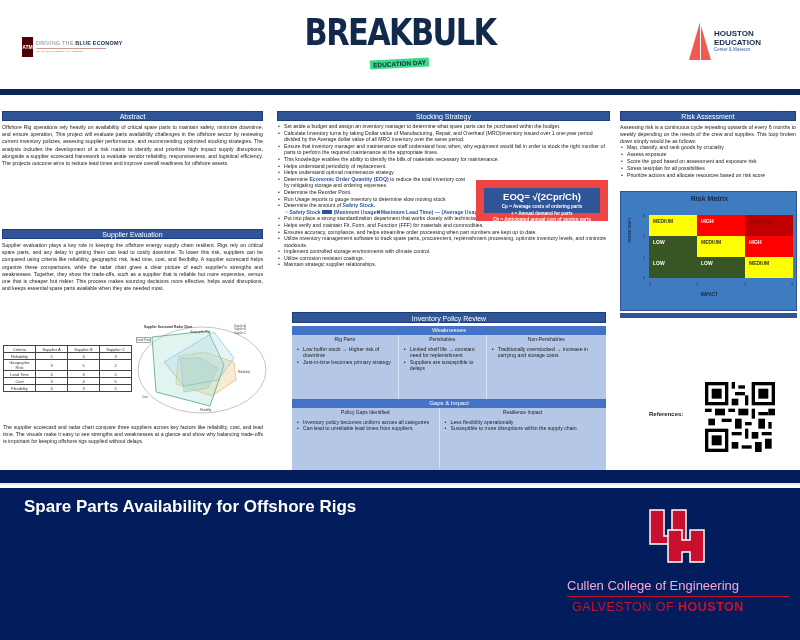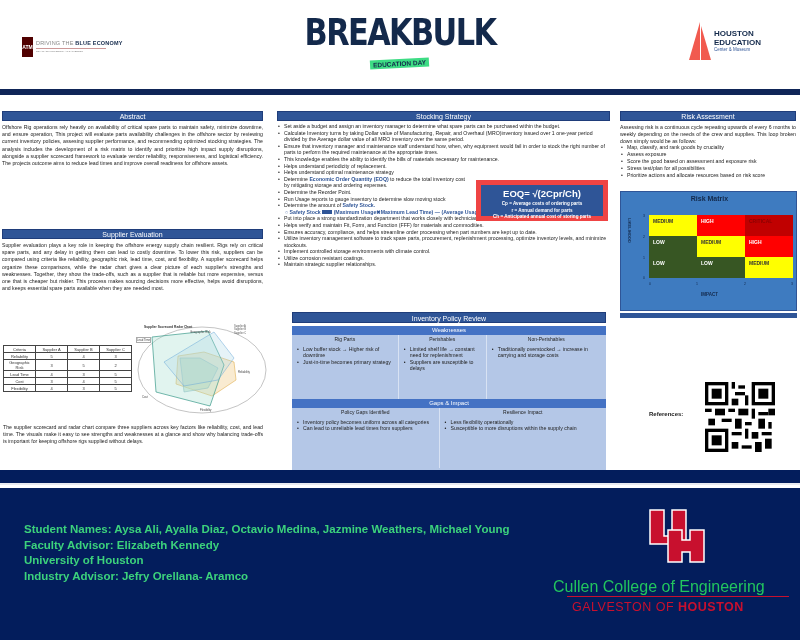--- a/index.html
+++ b/index.html
@@ -8,21 +8,21 @@
 .hdr{left:0;top:0;width:708px;height:89px;background:#fff}
 .topbar{left:0;top:89px;width:800px;height:6px;background:#0f2557}
 .sec-title{background:#2f5597;color:#fff;font-size:7px;text-align:center;height:10px;line-height:10px;border:1px solid #1f3d7a}
 .para{font-size:5.2px;line-height:7.2px;text-align:justify;color:#222}
 ul.b{list-style:none;font-size:5.2px;line-height:6.6px}
 ul.b li{position:relative;padding-left:7px}
 ul.b li:before{content:"•";position:absolute;left:1px}
 .sub li{padding-left:14px}
 .sub li:before{left:8px}
 .blue-t{color:#2f5597;font-weight:bold}
-.eoq{background:#2f5597;border:5px solid #ef4444;color:#fff;text-align:center}
+.eoq{background:#2f5597;border:8px solid #ef4444;color:#fff;text-align:center}
 table.sc{border-collapse:collapse;font-size:4px}
 table.sc td{border:0.6px solid #444;padding:0 2px;text-align:center;height:7px;width:32px;color:#333}
 .ip-box{background:#b4c7e7}
 .ip-hd{background:#4472c4;color:#fff;font-size:6px;text-align:center;height:9px;line-height:9px}
 .ip-col{font-size:5px;line-height:6.6px}
 .ip-col .h{text-align:center;margin-bottom:3px}
 .rm{background:#3e7bc0;border:1px solid #2f5597}
 .cell{position:absolute;font-size:5px;font-weight:bold;padding:3px 4px}
 .footer{left:0;top:488px;width:800px;height:152px;background:#031d5c}
 .fstripe{left:0;top:470px;width:800px;height:13px;background:#031d5c}
@@ -307,33 +307,28 @@
       <rect x="8" y="18" width="2" height="2"></rect>
       <rect x="11" y="19" width="3" height="1"></rect>
       <rect x="15" y="18" width="2" height="3"></rect>
       <rect x="18" y="17" width="2" height="3"></rect>
   </g>
 </svg>
 
 <div class="abs fstripe"></div>
 <div class="abs fwhite"></div>
 <div class="abs footer">
-  <div class="abs" style="left:24px;top:34px;white-space:nowrap">
-    <div class="green">Student Names: Aysa Ali, Ayalla Diaz, Octavio Medina, Jazmine Weathers, Michael Young</div>
-    <div class="green">Faculty Advisor: Elizabeth Kennedy</div>
-    <div class="green">University of Houston</div>
-    <div class="green">Industry Advisor: Jefry Orellana- Aramco</div>
-  </div>
+  <div class="abs" style="left:24px;top:9px;font-size:17px;font-weight:bold;color:#fff;white-space:nowrap">Spare Parts Availability for Offshore Rigs</div>
 
   <div class="abs" style="left:648px;top:20px;width:58px;height:56px">
     <svg width="58" height="56" viewBox="0 0 58 56">
       <g fill="#c8102e" stroke="#fff" stroke-width="1.5">
         <path d="M2 2 h14 v26 h8 v-26 h14 v34 h-36 z"></path>
         <path d="M20 22 h14 v10 h8 v-10 h14 v32 h-14 v-10 h-8 v10 h-14 z"></path>
       </g>
     </svg>
   </div>
-  <div class="abs" style="left:553px;top:90px;font-size:16px;color:#22c55e;white-space:nowrap">Cullen College of Engineering</div>
+  <div class="abs" style="left:567px;top:90px;font-size:13px;color:#f9a8d4;white-space:nowrap">Cullen College of Engineering</div>
   <div class="abs" style="left:567px;top:108px;width:222px;height:1px;background:#c8102e"></div>
   <div class="abs" style="left:572px;top:112px;font-size:12.5px;color:#c8102e;white-space:nowrap;letter-spacing:0.5px">
     <span>GALVESTON OF </span><b>HOUSTON</b>
   </div>
 </div>
 
 </body></html>

